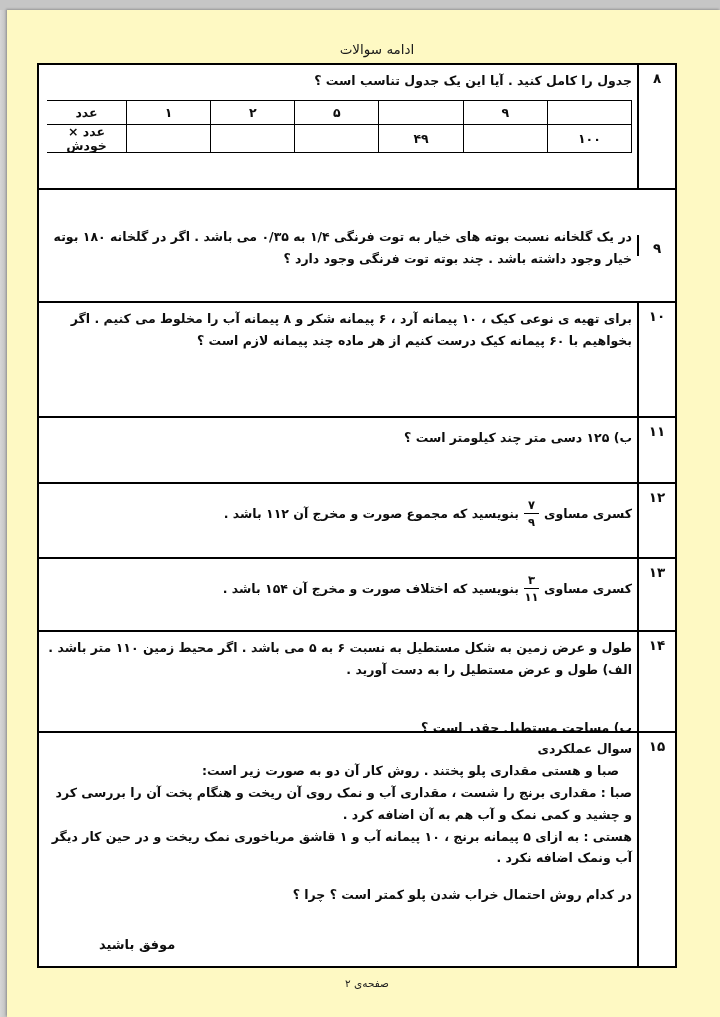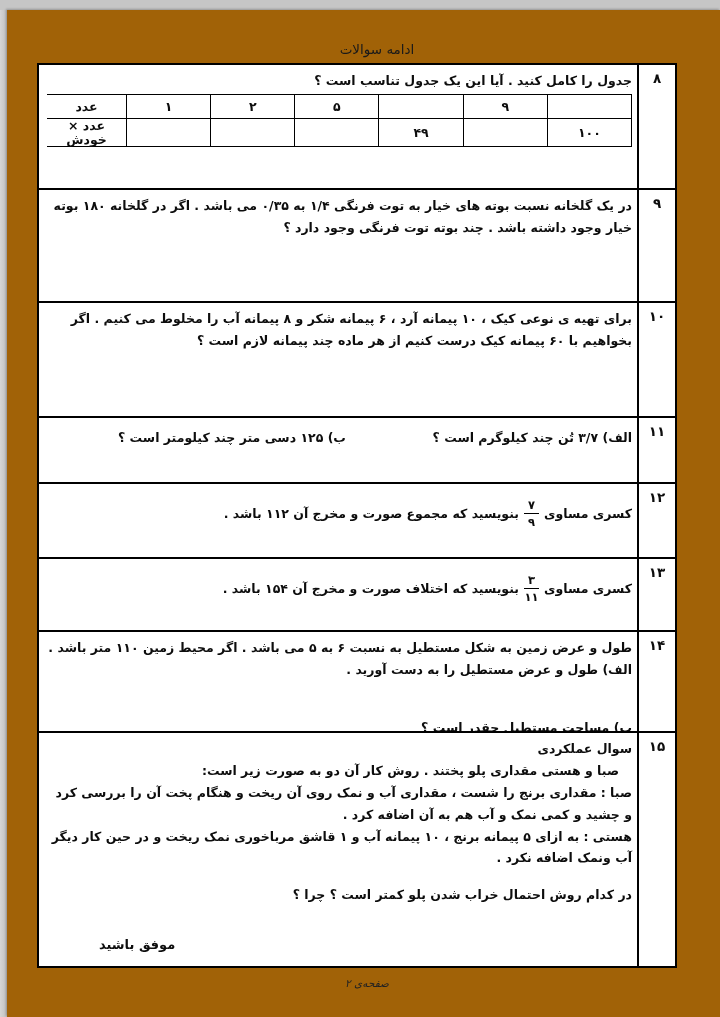--- a/index.html
+++ b/index.html
@@ -14,39 +14,39 @@
   .photo-top-band {
     position: absolute; left: 0; top: 0; width: 720px; height: 10px;
     background: #c6c6c6;
   }
   .photo-left-band {
     position: absolute; left: 0; top: 10px; width: 7px; height: 1007px;
     background: linear-gradient(to right, #d6d6d6, #bfbfbf);
   }
   .doc-page {
     position: absolute; left: 7px; top: 10px; width: 713px; height: 1007px;
-    background: #a16207;
+    background: #fef9c3;
     box-shadow: -1px -1px 2px rgba(0,0,0,0.25);
   }
   .header-title {
     position: absolute; top: 31px; left: 300px; width: 140px;
     text-align: center;
     direction: rtl;
     font-size: 13.5px;
     color: #1a1a1a;
   }
   .qtable {
     position: absolute; left: 30px; top: 53px; width: 640px;
     border: 2px solid #000;
     background: #fff;
   }
   .qrow { display: flex; border-bottom: 2px solid #000; }
   .qrow:last-child { border-bottom: none; }
   .qrow-8  { height: 125px; padding-left: 8px; }
-  .qrow-9  { height: 113px; }
+  .qrow-9  { height: 113px; align-items: center; }
   .qrow-10 { height: 115px; }
   .qrow-11 { height: 66px; }
   .qrow-12 { height: 75px; }
   .qrow-13 { height: 73px; }
   .qrow-14 { height: 101px; justify-content: flex-end; }
   .qrow-15 { height: 233px; }
   .qcell-text {
     flex: 1;
     direction: rtl;
     text-align: right;
@@ -65,21 +65,21 @@
     padding-top: 5px;
     font-weight: bold;
     font-size: 13.5px;
   }
   
   .ptable {
     direction: ltr;
     border-collapse: collapse;
     table-layout: fixed;
     width: 586px;
-    margin-top: 2px;
+    margin-top: 8px;
   }
   .ptable td {
     border: 1.5px solid #000;
     height: 24px;
     text-align: center;
     vertical-align: middle;
     font-weight: bold;
     font-size: 12.5px;
     line-height: 1.1;
     padding: 0 2px;
@@ -121,21 +121,20 @@
   }
   .footer-page {
     position: absolute;
     left: 312px;
     top: 967px;
     width: 96px;
     text-align: center;
     direction: rtl;
     font-size: 10.5px;
     color: #222;
-    font-style: italic;
   }
 </style>
 </head>
 <body>
 
 <div class="photo-top-band"></div>
 <div class="photo-left-band"></div>
 
 <div class="doc-page">
 
@@ -178,21 +177,20 @@
     </div>
 
     <div class="qrow qrow-10">
       <div class="qcell-text">برای تهیه ی نوعی کیک ، ۱۰ پیمانه آرد ، ۶ پیمانه شکر و ۸ پیمانه آب را مخلوط می کنیم . اگر بخواهیم با ۶۰ پیمانه کیک درست کنیم از هر ماده چند پیمانه لازم است ؟</div>
       <div class="qcell-num">۱۰</div>
     </div>
 
     <div class="qrow qrow-11">
       <div class="qcell-text">
         <div class="two-part">
-          <span>الف) ۳/۷ تُن چند کیلوگرم است ؟</span>
           <span>ب)  ۱۲۵ دسی متر چند کیلومتر است ؟</span>
         </div>
       </div>
       <div class="qcell-num">۱۱</div>
     </div>
 
     <div class="qrow qrow-12">
       <div class="qcell-text">
         <div class="frac-wrap">
           <span>کسری مساوی</span><span class="frac"><span class="fn">۷</span><span class="fd">۹</span></span><span>بنویسید که مجموع صورت و مخرج آن ۱۱۲ باشد .</span>

